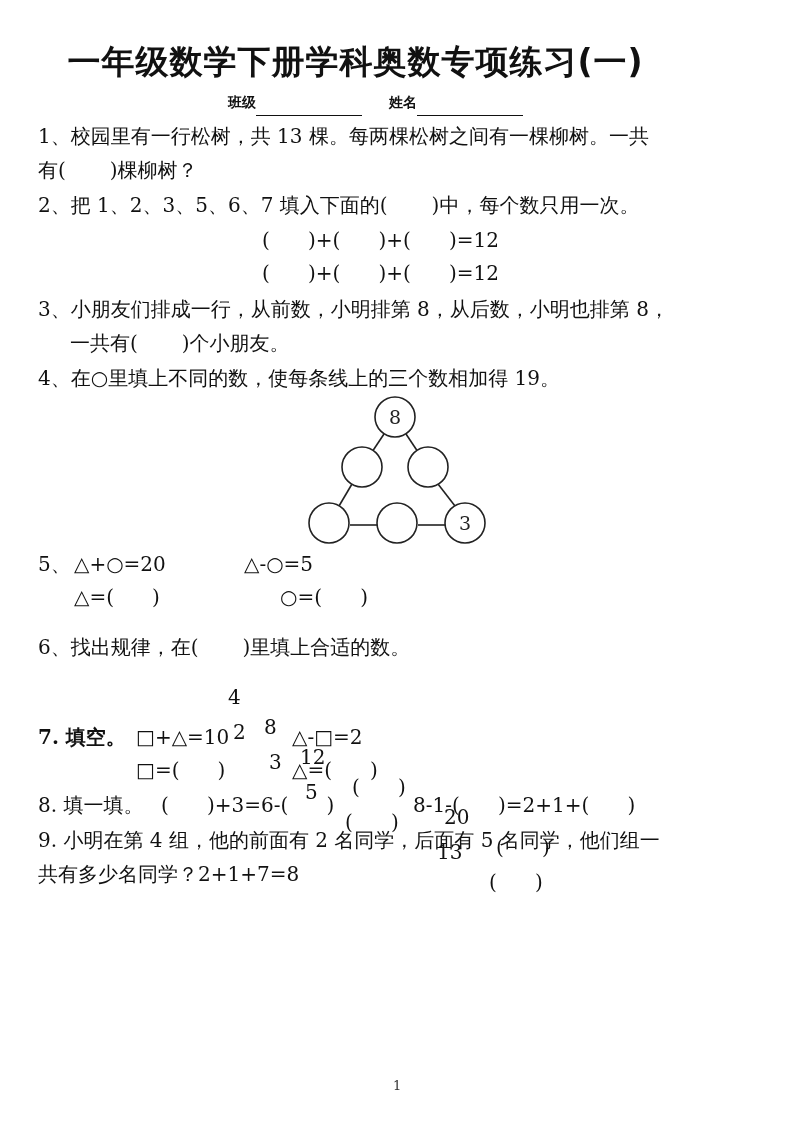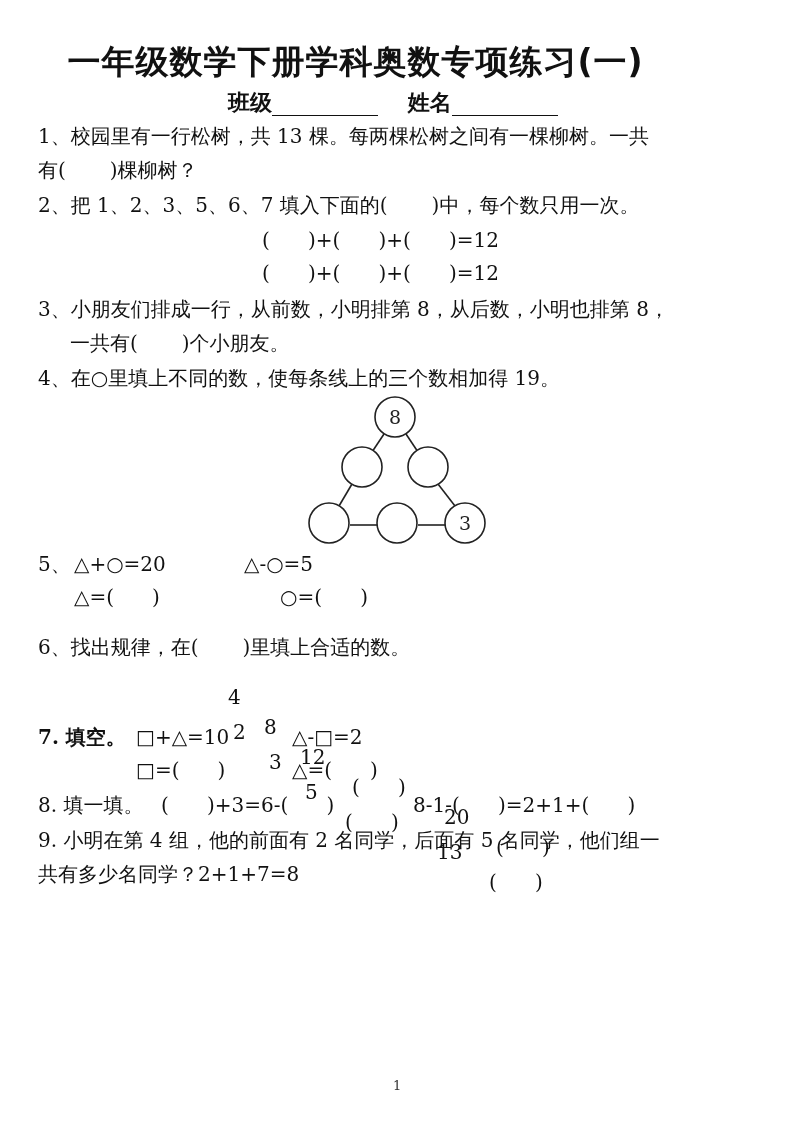--- a/index.html
+++ b/index.html
@@ -1,21 +1,21 @@
 <!DOCTYPE html>
 <html><head>
 <meta charset="utf-8">
 <style>
   html, body { margin:0; padding:0; background:#ffffff; }
   body { width:793px; height:1122px; position:relative; overflow:hidden;
          font-family: "DejaVu Serif", "Liberation Serif", serif; color:#111; }
   .title { position:absolute; left:0; width:711px; top:40px; text-align:center;
            font-family:"DejaVu Sans", sans-serif; font-weight:bold; font-size:33px;
            letter-spacing:1px; line-height:44px; }
-  .subhdr { position:absolute; top:88px; left:228px; font-size:22px; line-height:28px; font-weight:bold;
+  .subhdr { position:absolute; top:88px; left:228px; font-size:14px; line-height:28px; font-weight:bold;
             font-family:"DejaVu Serif", serif; }
   .subhdr .lbl { display:inline-block; }
   .subhdr .blank { display:inline-block; width:106px; border-bottom:1.5px solid #111; height:20px; vertical-align:bottom; margin-right:22px; }
   .line { position:absolute; left:38px; font-size:20px; line-height:30px; white-space:nowrap; }
   .center { position:absolute; font-size:20px; line-height:30px; white-space:pre; }
   .gap { display:inline-block; }
   .pagenum { position:absolute; top:1078px; left:393px; font-size:13px; color:#333; }
   svg text { font-family:"DejaVu Serif", serif; }
 </style>
 </head>

